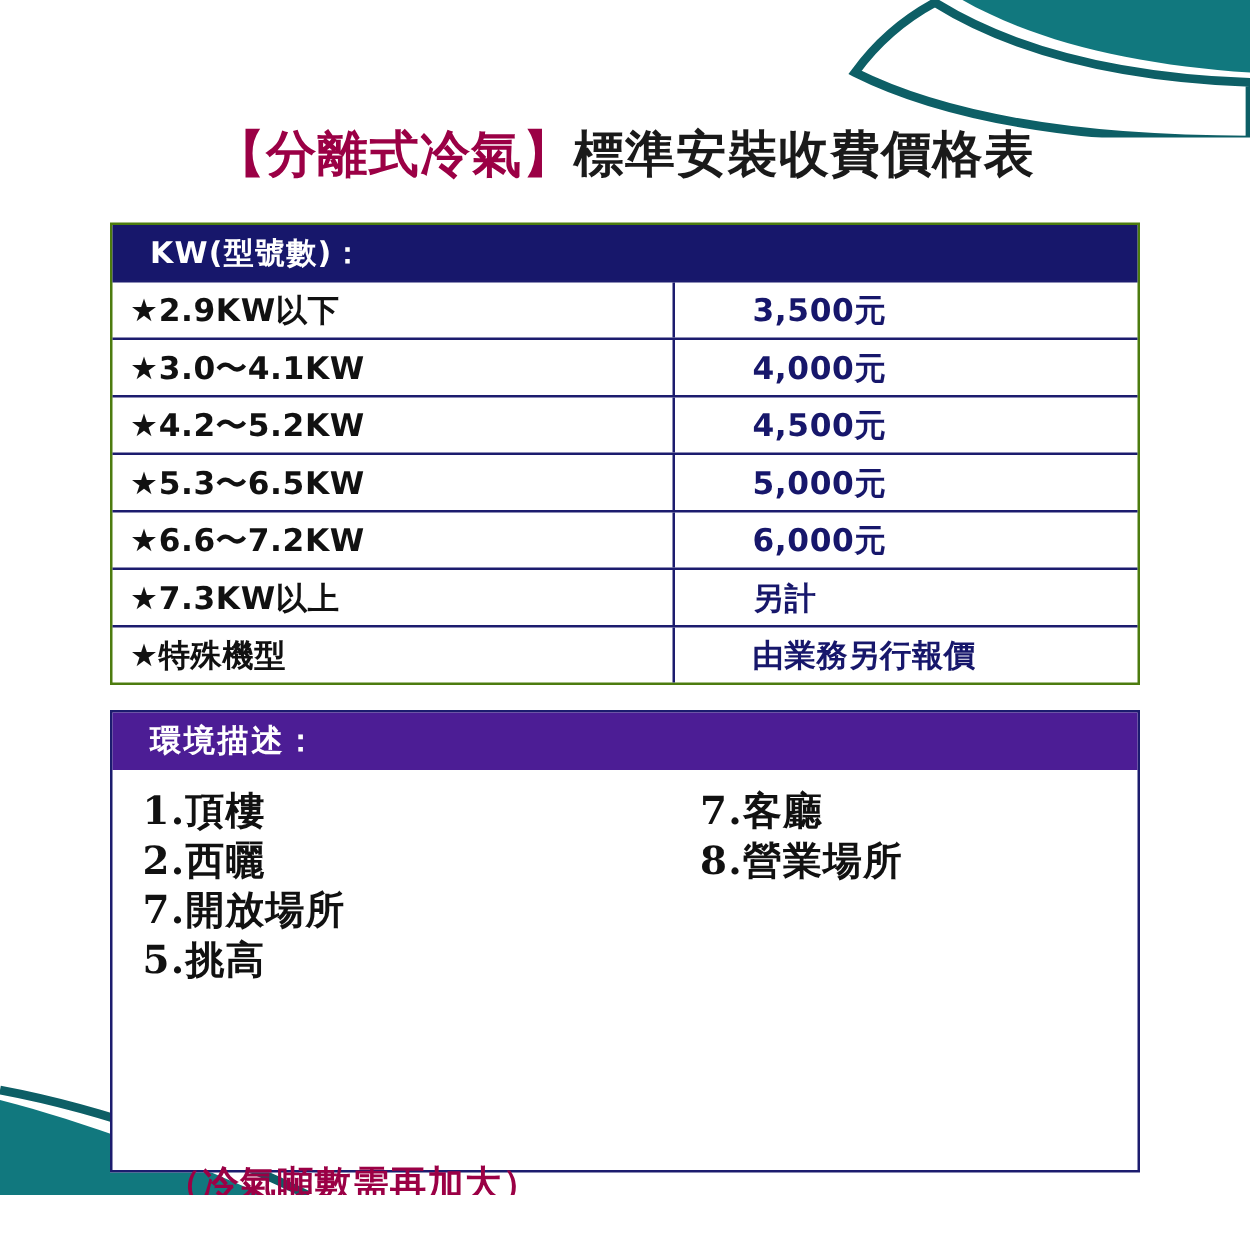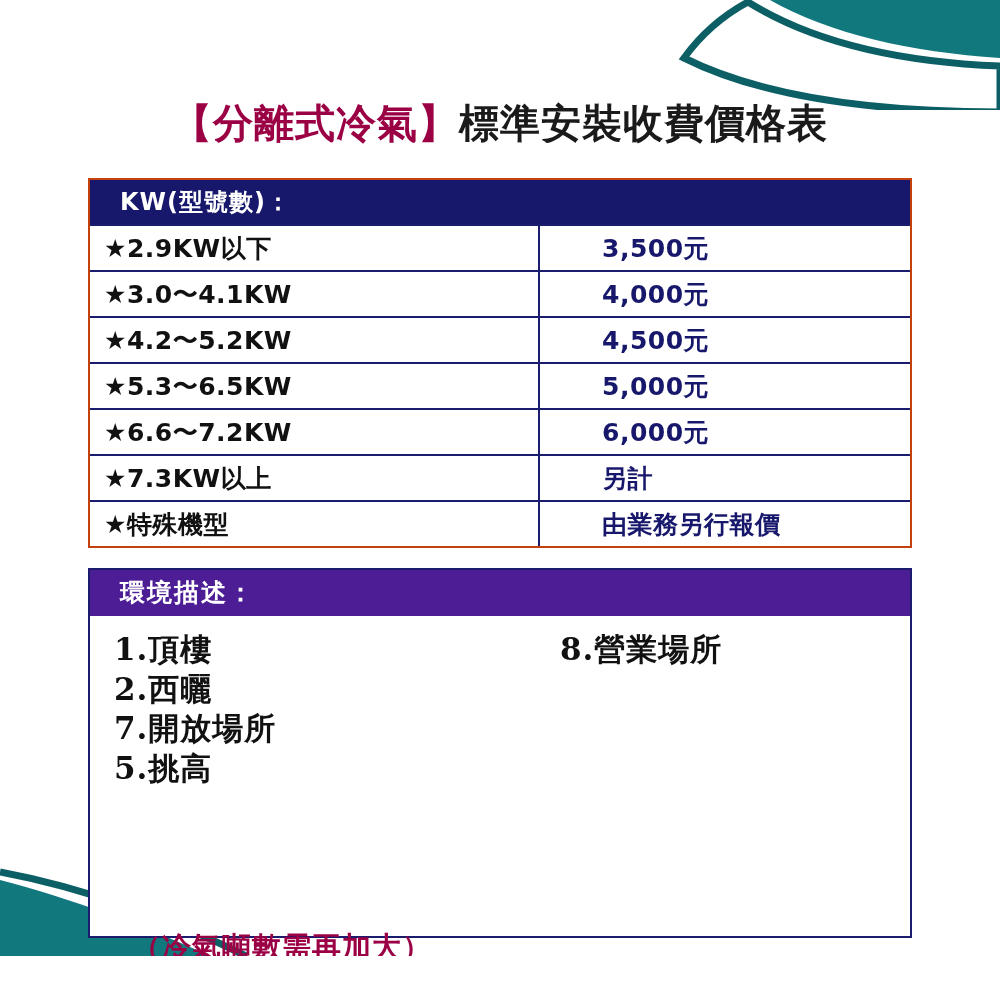--- a/index.html
+++ b/index.html
@@ -56,21 +56,21 @@
   }
   .title .brackets { color: #9b0045; }
   .title .rest { color: #1a1a1a; }
 
   
   .price-table {
     position: absolute;
     left: 88px;
     top: 178px;
     width: 824px;
-    border: 2px solid #c2410c;
+    border: 2px solid #4d7c0f;
     box-sizing: border-box;
     background: #ffffff;
   }
   .price-head {
     background: #17176b;
     color: #ffffff;
     font-weight: bold;
     font-size: 24px;
     padding: 10px 0 10px 30px;
     letter-spacing: 1px;
@@ -219,19 +219,20 @@
   <div class="env-box">
     <div class="env-head">環境描述：</div>
     <div class="env-body">
       <div class="env-col left">
         <div>1.頂樓</div>
         <div>2.西曬</div>
         <div>7.開放場所</div>
         <div>5.挑高</div>
       </div>
       <div class="env-col right">
+        <div>7.客廳</div>
         <div>8.營業場所</div>
       </div>
       <div class="env-note">（冷氣噸數需再加大）</div>
     </div>
   </div>
 
 </div>
 
 </body></html>

